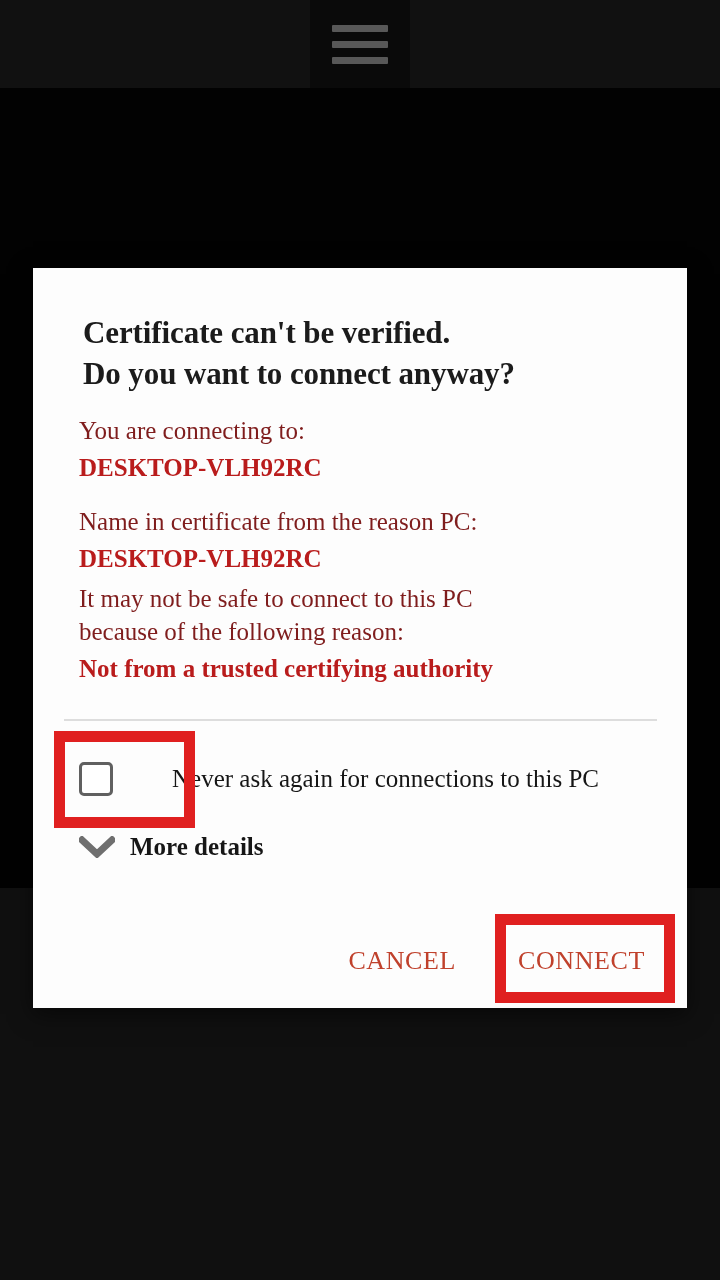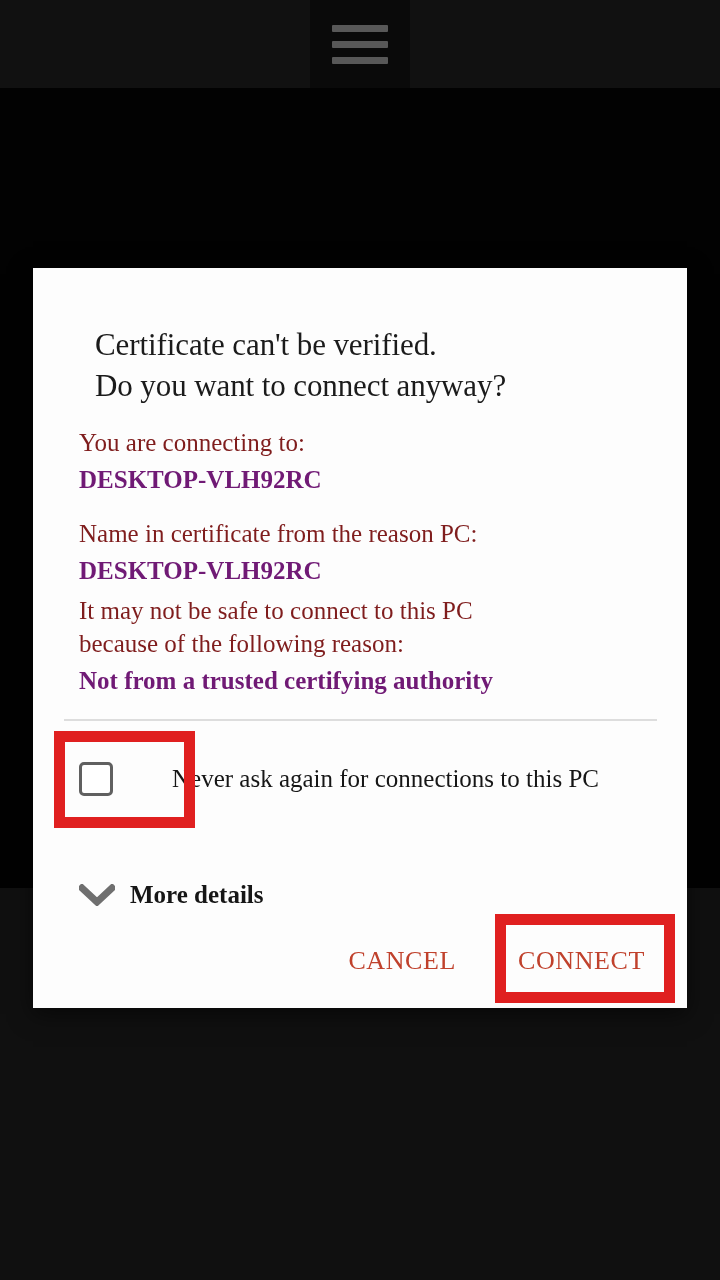--- a/index.html
+++ b/index.html
@@ -91,38 +91,38 @@
     position: absolute;
     left: 46px;
     top: 40px;
     right: 30px;
   }
 
   .dialog-title {
     color: #1b1b1b;
     font-size: 31px;
     line-height: 41px;
-    font-weight: 400;
+    font-weight: 700;
     letter-spacing: -0.1px;
-    margin: 16px;
+    margin: 4px;
     white-space: pre-line;
   }
 
   .field-group {
     margin-top: 20px;
   }
   .field-label {
     color: #7f1d1d;
     font-size: 25px;
     line-height: 33px;
     font-weight: 400;
     white-space: pre-line;
   }
   .field-value {
-    color: #701a75;
+    color: #b91c1c;
     font-size: 25px;
     line-height: 34px;
     font-weight: 600;
     margin-top: 4px;
   }
   .field-group.reason {
     margin-top: 6px;
   }
 
   
@@ -164,21 +164,20 @@
 
   
   .more-details-row {
     position: absolute;
     left: 46px;
     top: 565px;
     display: flex;
     align-items: center;
     gap: 15px;
     cursor: pointer;
-    margin-top: 48px;
   }
   .chevron-icon {
     width: 36px;
     height: 22px;
     flex: 0 0 auto;
     display: block;
   }
   .more-details-label {
     color: #161616;
     font-size: 25px;

